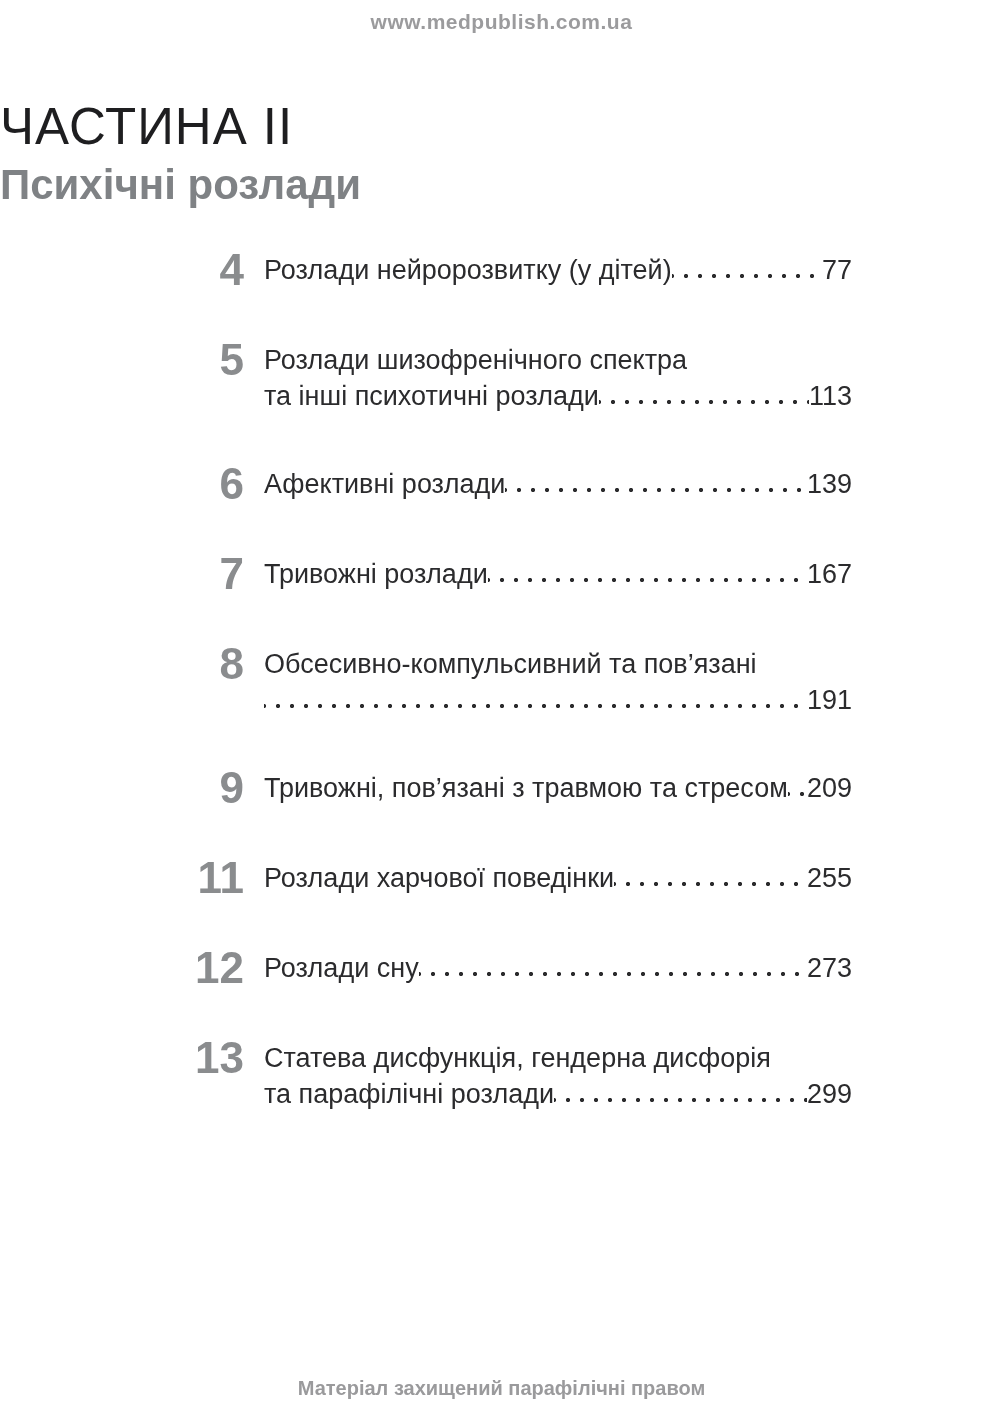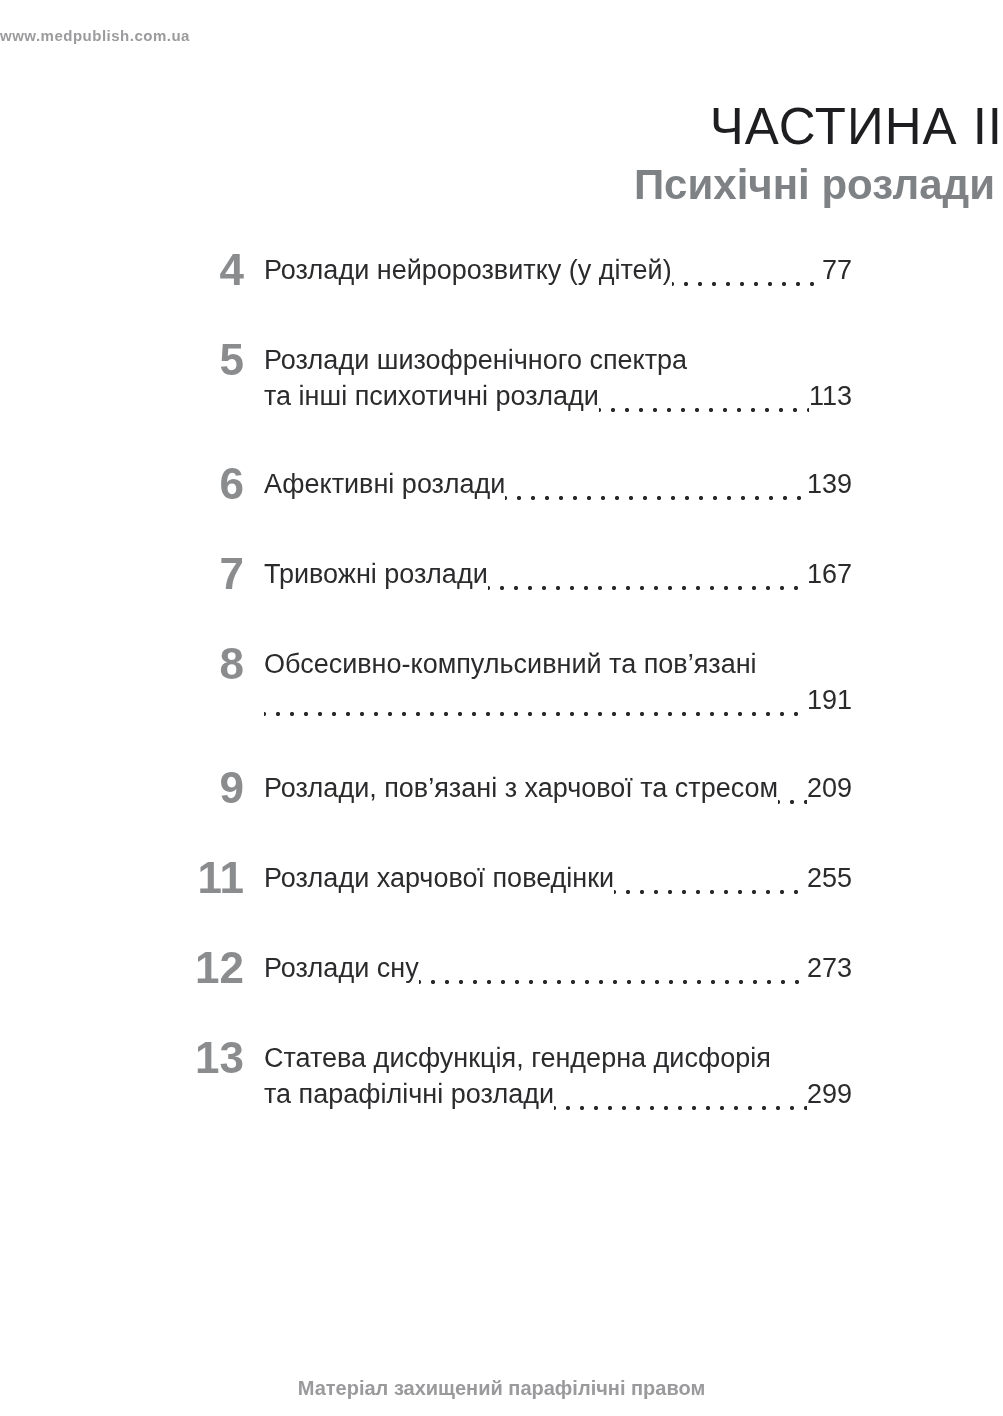--- a/index.html
+++ b/index.html
@@ -19,34 +19,34 @@
     inset: 0;
     background: #ffffff;
   }
 
   
   .site-url {
     position: absolute;
     top: 10px;
     left: 0;
     width: 100%;
-    font-size: 15px;
+    text-align: center;
+    font-size: 21px;
     font-weight: bold;
     color: #9b9b9d;
     letter-spacing: 0.5px;
-    margin-top: 17px;
   }
 
   
   .title-block {
     position: absolute;
     top: 98px;
     left: 0;
     width: 100%;
-    text-align: right;
+    text-align: left;
   }
   .part-title {
     margin: 0;
     font-size: 51px;
     font-weight: 400;
     color: #1e1e20;
     letter-spacing: 1px;
     line-height: 58px;
   }
   .part-subtitle {
@@ -86,21 +86,21 @@
     min-width: 0;
   }
   .toc-line {
     font-size: 27px;
     color: #2b2b2d;
     line-height: 36px;
     white-space: nowrap;
   }
   .toc-line-last {
     display: flex;
-    align-items: flex-end;
+    align-items: center;
   }
   .toc-text {
     flex: 0 0 auto;
   }
   .dot-leader {
     flex: 1 1 auto;
     height: 20px;
     min-width: 18px;
     background-image: radial-gradient(circle, #2b2b2d 1.9px, rgba(0,0,0,0) 2.3px);
     background-size: 14px 8px;
@@ -191,21 +191,21 @@
             <span class="dot-leader"></span>
             <span class="toc-page">191</span>
           </div>
         </div>
     </div>
 
     <div class="toc-entry">
       <div class="toc-num">9</div>
       <div class="toc-body">
           <div class="toc-line toc-line-last">
-            <span class="toc-text">Розлади, пов’язані з харчової та стресом</span>
+            <span class="toc-text">Тривожні, пов’язані з травмою та стресом</span>
             <span class="dot-leader"></span>
             <span class="toc-page">209</span>
           </div>
         </div>
     </div>
 
 
     <div class="toc-entry">
       <div class="toc-num">11</div>
       <div class="toc-body">

